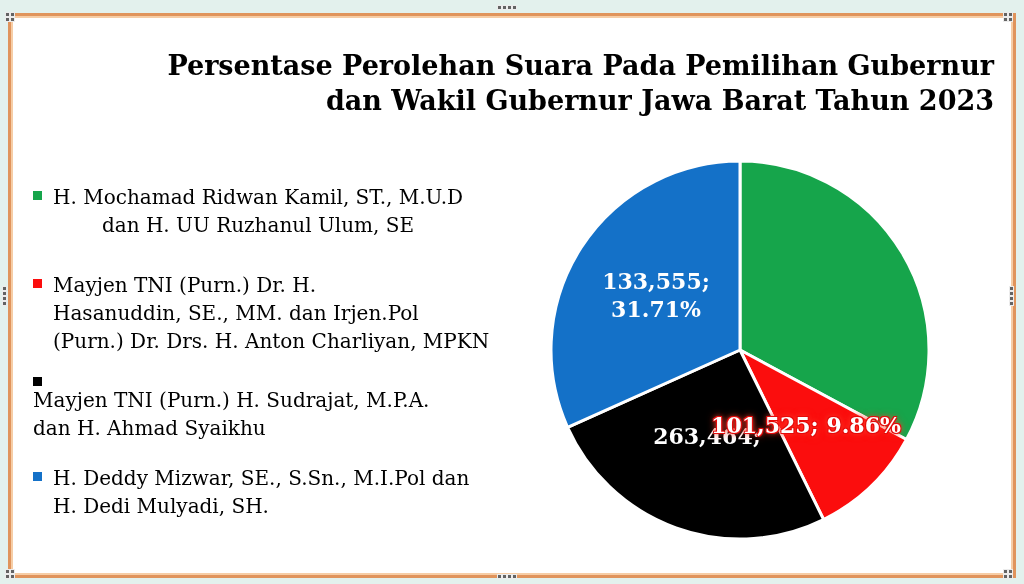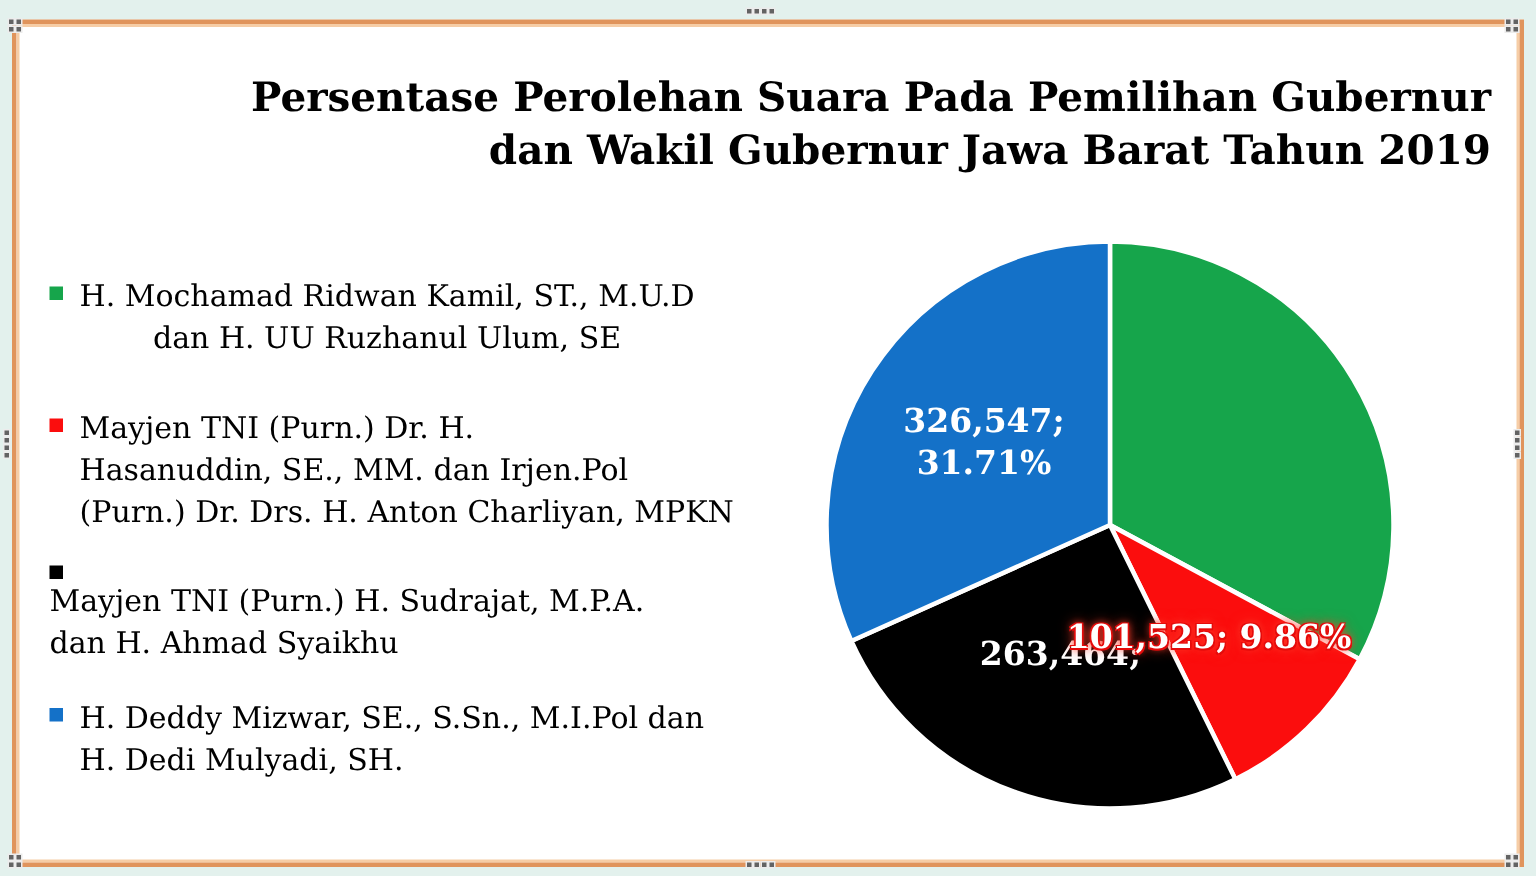--- a/index.html
+++ b/index.html
@@ -117,21 +117,21 @@
   </div>
 <div class="handle h-grid h-br">
     <i></i>
     <i></i>
     <i></i>
     <i></i>
   </div>
 
 <div class="title">
   <div>Persentase Perolehan Suara Pada Pemilihan Gubernur</div>
-  <div>dan Wakil Gubernur Jawa Barat Tahun 2019</div>
+  <div>dan Wakil Gubernur Jawa Barat Tahun 2023</div>
 </div>
 
 <div class="legend">
   <div class="legend-item li-0">
     <span class="swatch" style="background: rgb(22, 165, 75);"></span>
     <span class="txt">H. Mochamad Ridwan Kamil, ST., M.U.D
 dan H. UU Ruzhanul Ulum, SE</span>
   </div>
   <div class="legend-item li-1">
     <span class="swatch" style="background: rgb(251, 13, 13);"></span>
@@ -153,21 +153,21 @@
 
 <div class="chart-wrap">
   <svg viewBox="0 0 384 384">
       <path d="M 192 192 L 192.00 3.00 A 189 189 0 0 1 358.46 281.52 Z" fill="#16a54b" stroke="#ffffff" stroke-width="3" stroke-linejoin="round"></path>
       <path d="M 192 192 L 358.46 281.52 A 189 189 0 0 1 275.57 361.52 Z" fill="#fb0d0d" stroke="#ffffff" stroke-width="3" stroke-linejoin="round"></path>
       <path d="M 192 192 L 275.57 361.52 A 189 189 0 0 1 19.54 269.31 Z" fill="#000000" stroke="#ffffff" stroke-width="3" stroke-linejoin="round"></path>
       <path d="M 192 192 L 19.54 269.31 A 189 189 0 0 1 192.00 3.00 Z" fill="#1471c8" stroke="#ffffff" stroke-width="3" stroke-linejoin="round"></path>
     </svg>
 
   <div class="slice-label sl-blue">
-    <div>326,547;</div>
+    <div>133,555;</div>
     <div>31.71%</div>
   </div>
   <div class="slice-label sl-black">
     <div>263,464;</div>
   </div>
   <div class="slice-label sl-red">
     <div>101,525; 9.86%</div>
   </div>
 </div>
 

